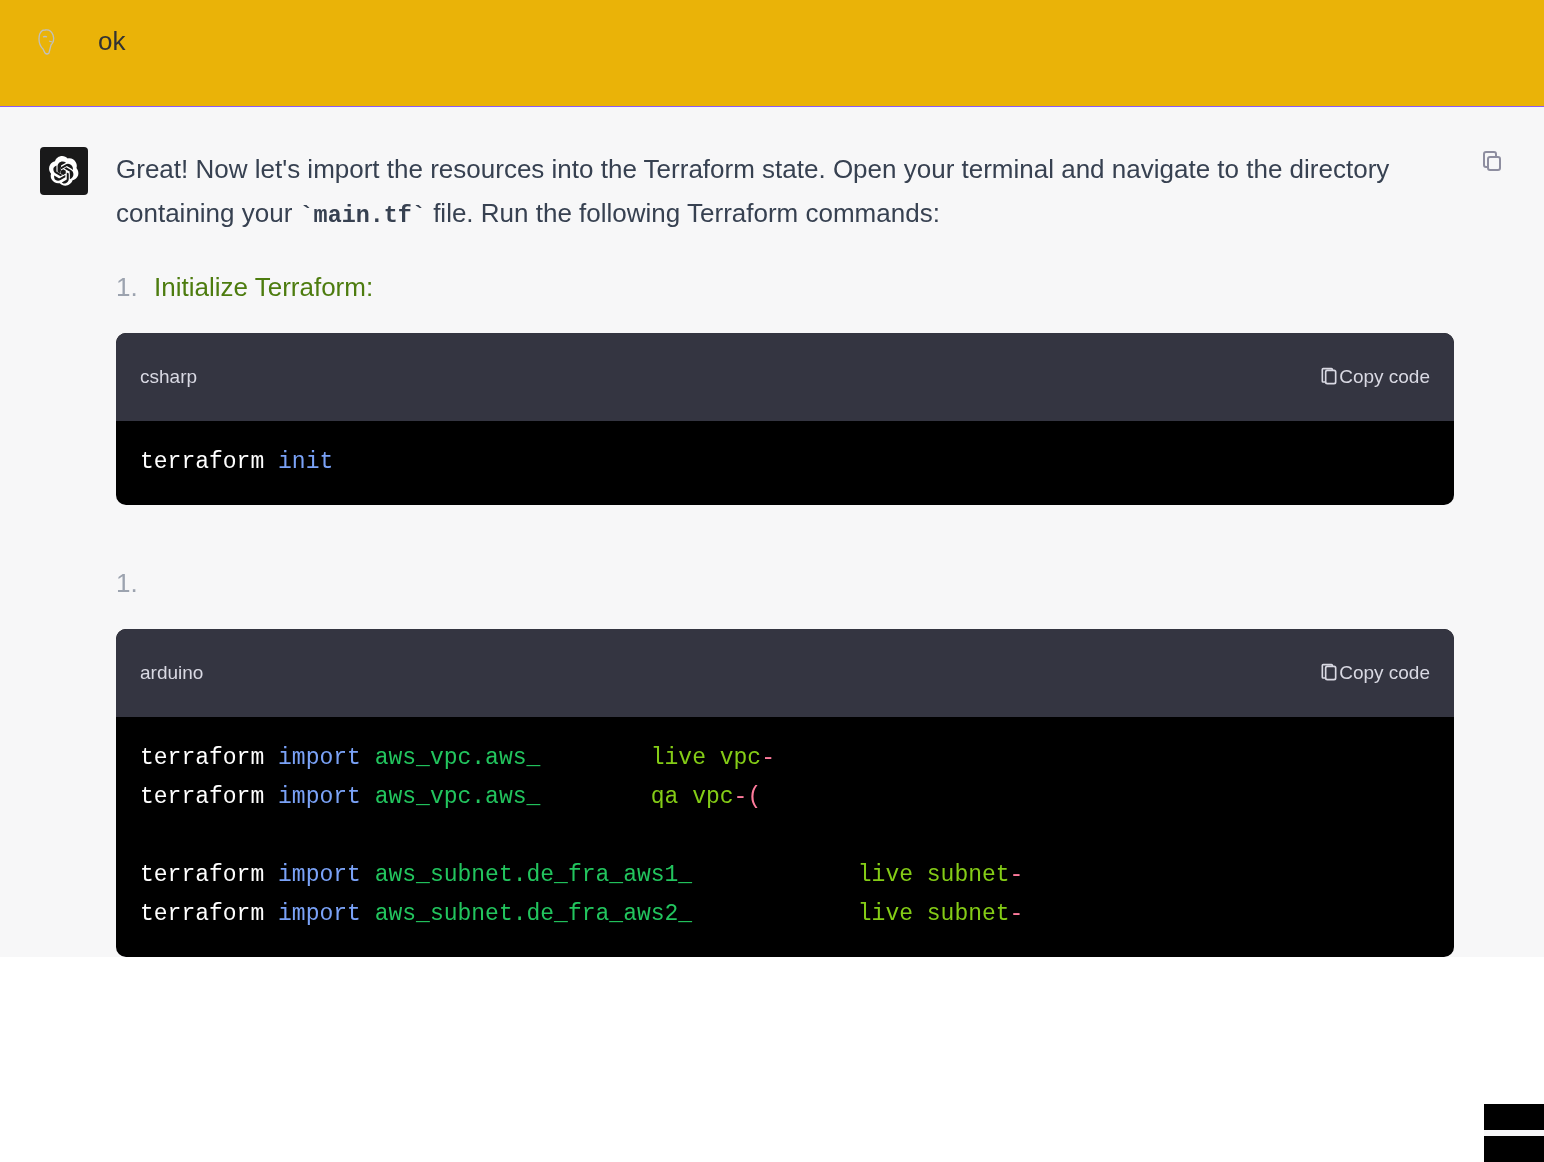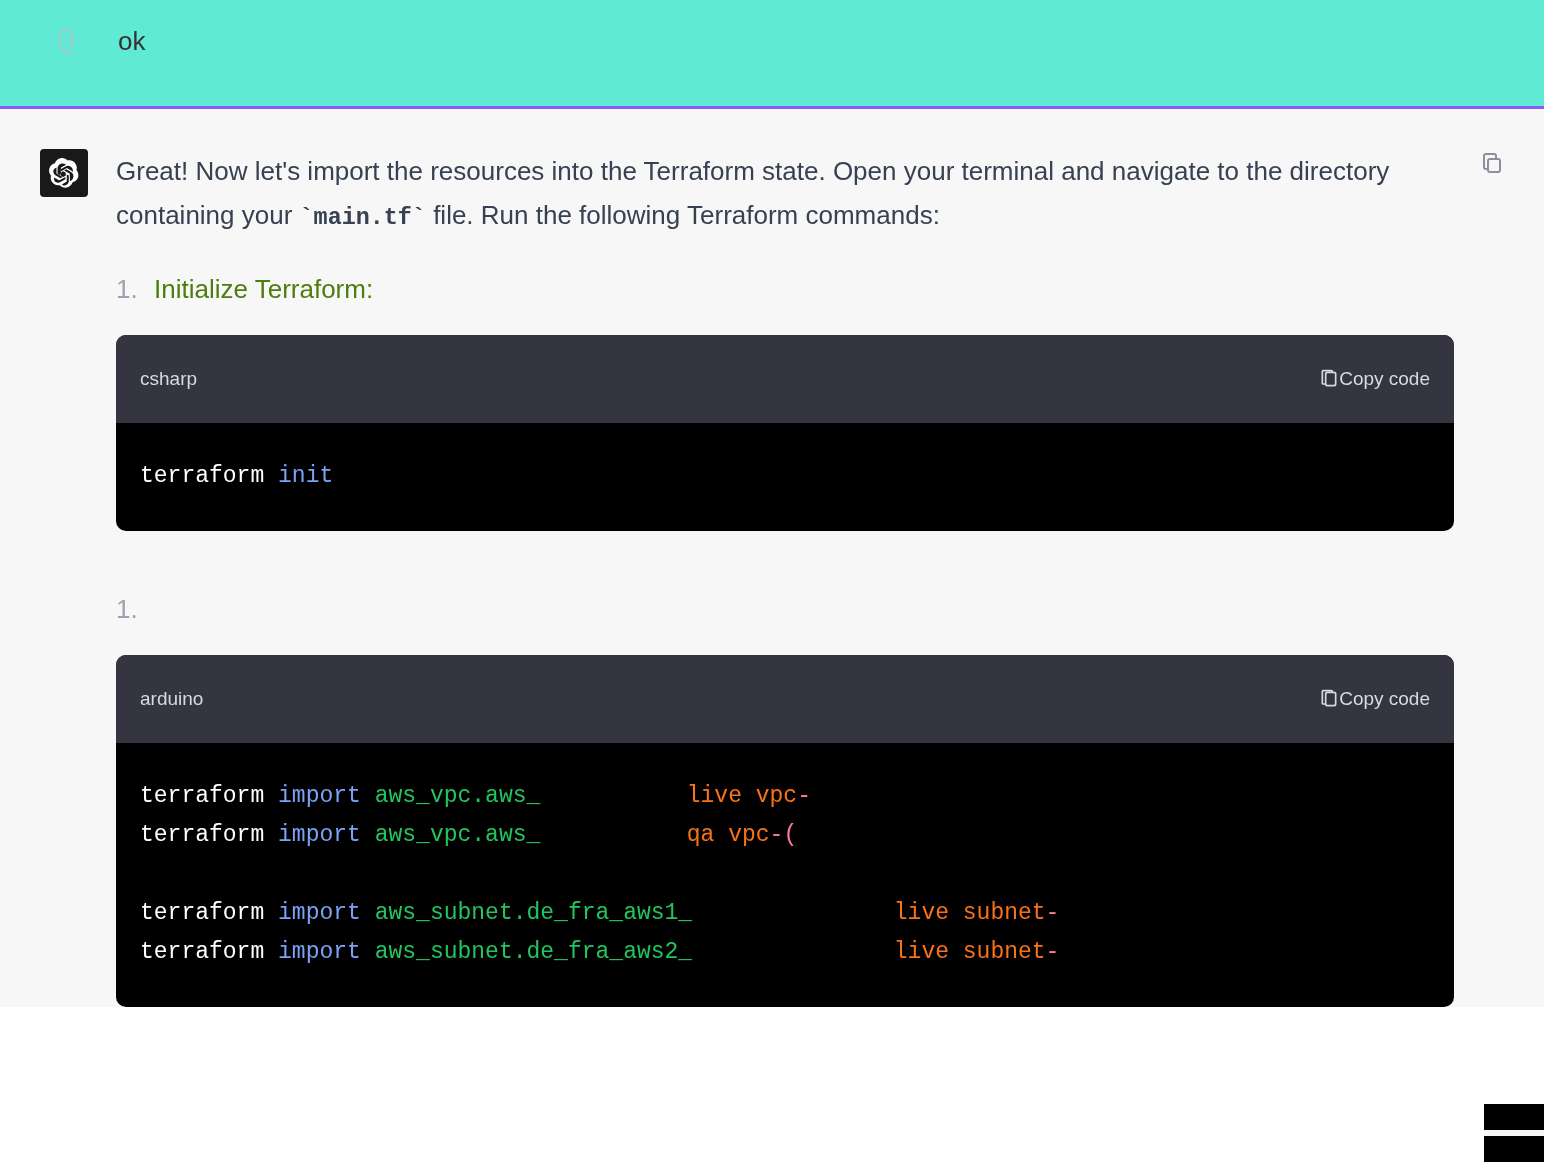--- a/index.html
+++ b/index.html
@@ -10,23 +10,23 @@
     body {
       font-family: -apple-system, BlinkMacSystemFont, "Segoe UI", Helvetica, Arial, sans-serif;
       background: #ffffff;
       color: #374151;
       font-size: 24px;
       line-height: 1.5;
     }
     .user-section {
       display: flex;
       align-items: flex-start;
-      padding: 20px 40px 40px 44px;
+      padding: 20px 40px 40px 24px;
       gap: 28px;
-      background: #5eead4;
+      background: #eab308;
     }
     .user-avatar {
       width: 46px;
       height: 46px;
       flex-shrink: 0;
       display: flex;
       align-items: center;
       justify-content: center;
     }
     .user-avatar svg {
@@ -34,21 +34,21 @@
       height: 40px;
     }
     .user-message {
       font-size: 26px;
       color: #333;
       font-weight: 500;
       padding-top: 2px;
     }
     .assistant-section {
       background: #f7f7f8;
-      border-top: 3px solid #8b5cf6;
+      border-top: 1px solid #8b5cf6;
       padding: 40px 40px 0 40px;
       display: flex;
       gap: 28px;
       position: relative;
     }
     .assistant-avatar {
       width: 48px;
       height: 48px;
       background: #19191a;
       border-radius: 4px;
@@ -118,32 +118,32 @@
       align-items: center;
       color: #d9d9e3;
       font-size: 19px;
       cursor: pointer;
     }
     .copy-code-btn svg {
       width: 20px;
       height: 20px;
     }
     .code-body {
-      padding: 34px 24px;
+      padding: 22px 24px;
       font-family: "SFMono-Regular", Consolas, "Liberation Mono", Menlo, monospace;
       font-size: 23px;
       line-height: 1.7;
       color: #ffffff;
       white-space: pre;
       overflow-x: auto;
     }
     .tok-cmd { color: #ffffff; }
     .tok-sub { color: #7aa2f7; }
     .tok-arg { color: #22c55e; }
-    .tok-mid { color: #f97316; margin-left: 36px; }
+    .tok-mid { color: #84cc16; }
     .tok-suffix { color: #ff7b9c; }
     .scrollbar-hint {
       position: fixed;
       bottom: 0;
       right: 0;
       background: #000;
       height: 58px;
       width: 60px;
     }
     .scrollbar-hint::before {

